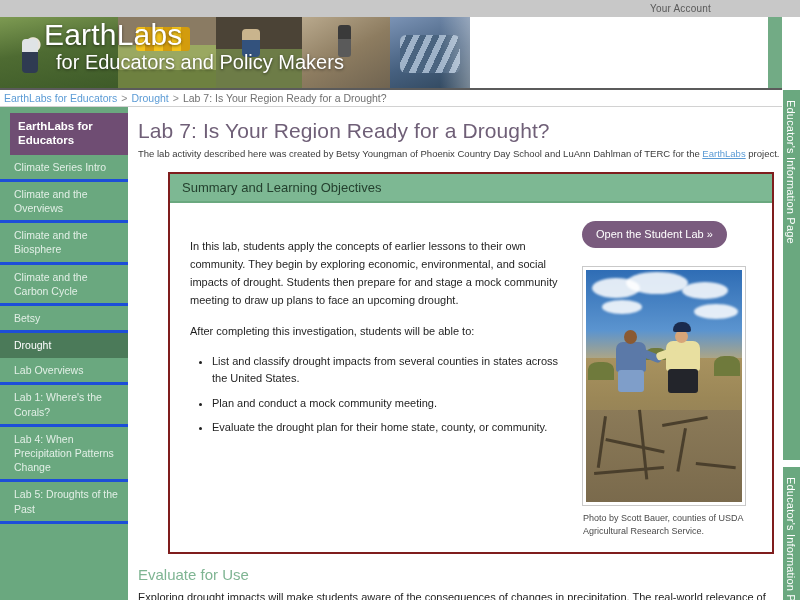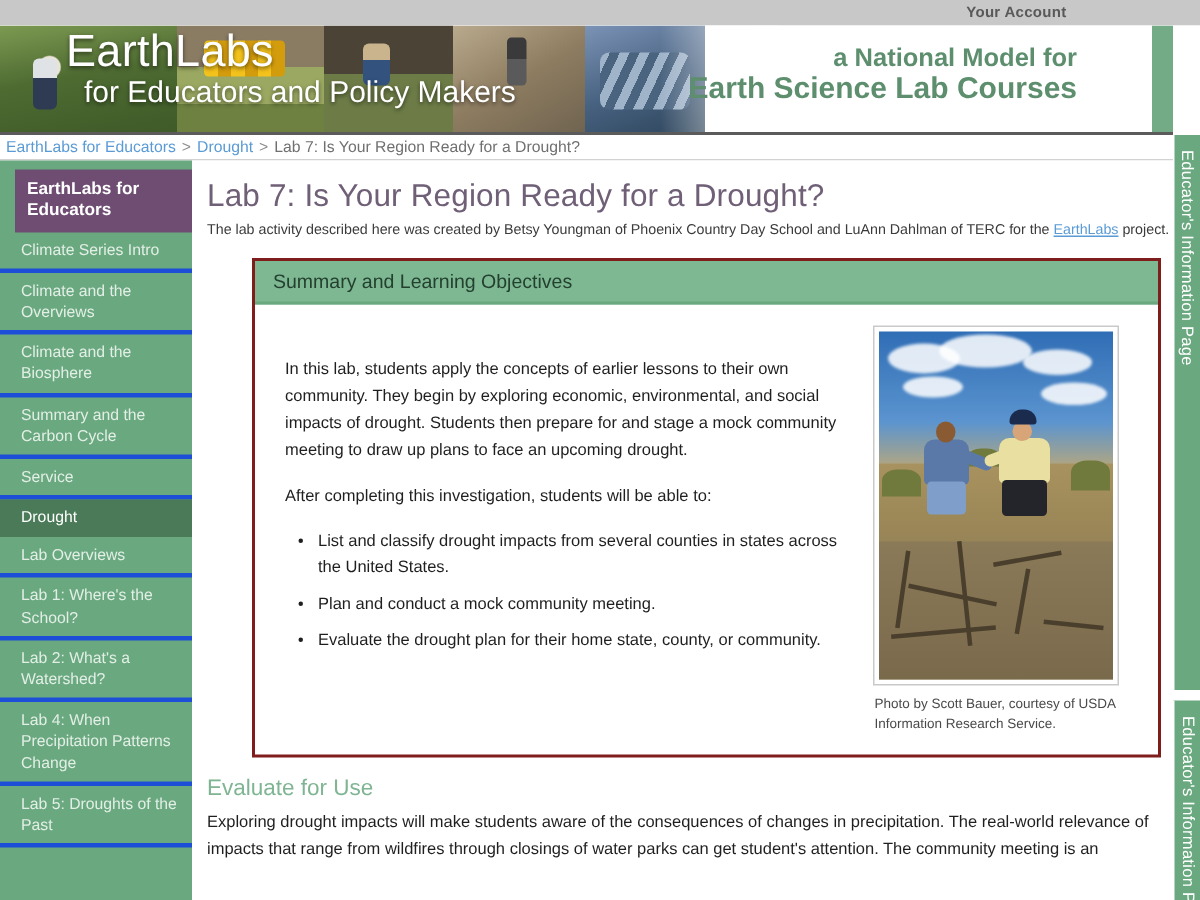--- a/index.html
+++ b/index.html
@@ -15,21 +15,21 @@
   
   .topbar {
     height: 17px;
     background: #c8c8c8;
     position: relative;
   }
   .topbar .account {
     position: absolute;
     right: 89px; top: 3px;
     font-size: 10px;
-    font-weight: bold;
+    font-weight: normal;
     color: #595959;
     letter-spacing: .2px;
     cursor: pointer;
   }
 
   
   .banner {
     position: relative;
     height: 73px;
     width: 782px;
@@ -351,49 +351,44 @@
     <div class="ph ph2"></div>
     <div class="ph ph3"></div>
     <div class="ph ph4"></div>
     <div class="ph ph5"></div>
     <div class="ph-fade"></div>
   </div>
   <div class="banner-title">
     <span class="t1">EarthLabs</span>
     <span class="t2">for Educators and Policy Makers</span>
   </div>
-  <div class="banner-tag">
-    <span class="g1">a National Model for</span>
-    <span class="g2">Earth Science Lab Courses</span>
-  </div>
   <div class="banner-right-strip"></div>
 </div>
 
 <div class="crumbbar">
   <a>EarthLabs for Educators</a>
   <span class="sep">&gt;</span>
   <a>Drought</a>
   <span class="sep">&gt;</span>
   <span class="cur">Lab 7: Is Your Region Ready for a Drought?</span>
 </div>
 
 <div class="page">
 
   <div class="sidebar">
     <div class="side-head">EarthLabs for Educators</div>
     <div id="sidebar-items">
         <div class="side-item">Climate Series Intro</div>
         <div class="side-item">Climate and the Overviews</div>
         <div class="side-item">Climate and the Biosphere</div>
-        <div class="side-item">Summary and the Carbon Cycle</div>
-        <div class="side-item">Service</div>
+        <div class="side-item">Climate and the Carbon Cycle</div>
+        <div class="side-item">Betsy</div>
         <div class="side-item active">Drought</div>
         <div class="side-item lvl2">Lab Overviews</div>
-        <div class="side-item lvl2">Lab 1: Where's the School?</div>
-        <div class="side-item lvl2">Lab 2: What's a Watershed?</div>
+        <div class="side-item lvl2">Lab 1: Where's the Corals?</div>
         <div class="side-item lvl2">Lab 4: When Precipitation Patterns Change</div>
         <div class="side-item lvl2">Lab 5: Droughts of the Past</div>
       </div>
   </div>
 
   <div class="main">
     <h1 class="page-title">Lab 7: Is Your Region Ready for a Drought?</h1>
     <p class="byline">
       <span>The lab activity described here was created by Betsy Youngman of Phoenix Country Day School and LuAnn Dahlman of TERC for the </span><a>EarthLabs</a><span> project.</span>
     </p>
@@ -404,20 +399,21 @@
         <div class="sum-left">
           <p>In this lab, students apply the concepts of earlier lessons to their own community. They begin by exploring economic, environmental, and social impacts of drought. Students then prepare for and stage a mock community meeting to draw up plans to face an upcoming drought.</p>
           <p>After completing this investigation, students will be able to:</p>
           <ul id="objectives-list">
               <li>List and classify drought impacts from several counties in states across the United States.</li>
               <li>Plan and conduct a mock community meeting.</li>
               <li>Evaluate the drought plan for their home state, county, or community.</li>
             </ul>
         </div>
         <div class="sum-right">
+          <button class="lab-btn">Open the Student Lab »</button>
           <div class="photo-frame">
             <div class="photo">
               <div class="cloud c1"></div>
               <div class="cloud c2"></div>
               <div class="cloud c3"></div>
               <div class="cloud c4"></div>
               <div class="cloud c5"></div>
               <div class="ground"></div>
               <div class="crackzone">
                 <div class="crack" style="left:18px; top:6px; width:3px; height:52px; transform:rotate(8deg);"></div>
@@ -439,21 +435,21 @@
               </div>
               <div class="person p2">
                 <div class="body"></div>
                 <div class="leg"></div>
                 <div class="arm"></div>
                 <div class="head"></div>
                 <div class="cap"></div>
               </div>
             </div>
           </div>
-          <div class="photo-cap">Photo by Scott Bauer, courtesy of USDA Information Research Service.</div>
+          <div class="photo-cap">Photo by Scott Bauer, counties of USDA Agricultural Research Service.</div>
         </div>
       </div>
     </div>
 
     <h2 class="ctx-title">Evaluate for Use</h2>
     <p class="ctx-body">Exploring drought impacts will make students aware of the consequences of changes in precipitation. The real-world relevance of impacts that range from wildfires through closings of water parks can get student's attention. The community meeting is an</p>
   </div>
 </div>
 
 <div class="righttabs">

